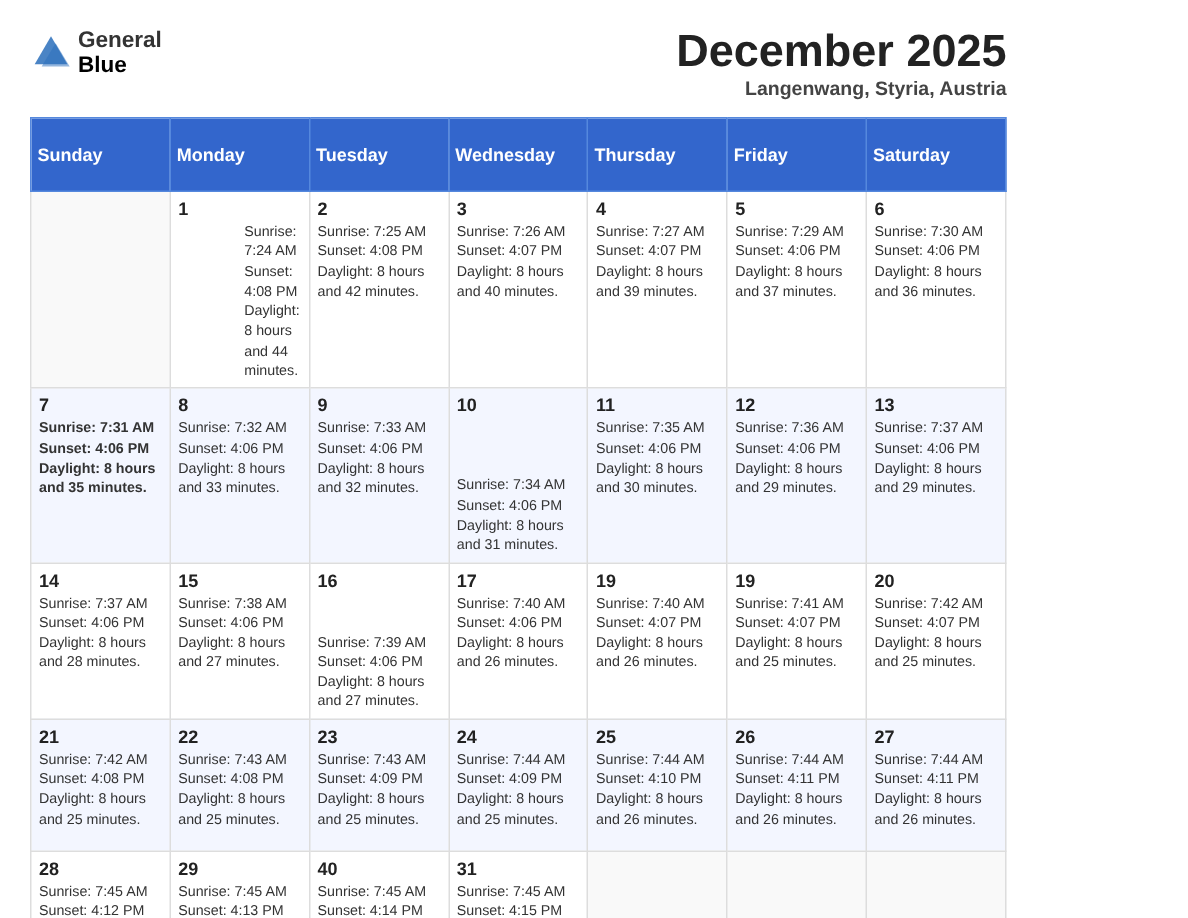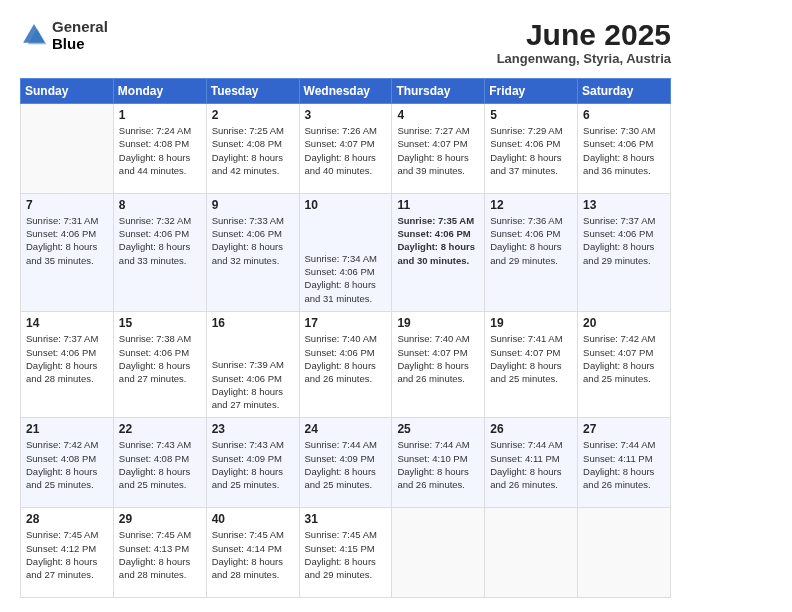--- a/index.html
+++ b/index.html
@@ -58,21 +58,21 @@
       border: 1px solid #ccc;
       border-collapse: collapse;
       width: 100%;
       table-layout: fixed;
     }
     .calendar th {
       background: #3366cc;
       color: #fff;
       font-size: 12px;
       font-weight: bold;
-      padding: 5px 4px;
+      padding: 17px 4px;
       text-align: left;
       border: 1px solid #5588dd;
     }
     .calendar td {
       vertical-align: top;
       font-size: 10px;
       color: #333;
       border: 1px solid #ddd;
       padding: 4px 5px;
       height: 88px;
@@ -106,21 +106,21 @@
       <svg class="logo-icon" viewBox="0 0 36 36">
         <polygon points="18,4 32,28 4,28" fill="#2a6ebb" opacity="0.85"></polygon>
         <polygon points="22,10 34,30 10,30" fill="#2a6ebb" opacity="0.5"></polygon>
       </svg>
       <div class="logo-text">
         <span class="logo-general">General</span><br>
         <span class="logo-blue">Blue</span>
       </div>
     </div>
     <div class="title-block">
-      <div class="month-title">June 2025</div>
+      <div class="month-title">December 2025</div>
       <div class="location">Langenwang, Styria, Austria</div>
     </div>
   </div>
 
   <table class="calendar">
     <thead>
       <tr>
       <th>Sunday</th>
           <th>Monday</th>
           <th>Tuesday</th>
@@ -128,21 +128,21 @@
           <th>Thursday</th>
           <th>Friday</th>
           <th>Saturday</th>
         </tr>
     </thead>
     <tbody id="calendar-body">
     <tr>
           <td class="empty-cell"></td>
           <td>
             <span class="day-num">1</span>
-            <div class="day-info" style="white-space: pre-line;">Sunrise: 7:24 AM
+            <div class="day-info" style="white-space: pre-line; margin-left: 44px;">Sunrise: 7:24 AM
 Sunset: 4:08 PM
 Daylight: 8 hours
 and 44 minutes.</div>
           </td>
           <td>
             <span class="day-num">2</span>
             <div class="day-info" style="white-space: pre-line;">Sunrise: 7:25 AM
 Sunset: 4:08 PM
 Daylight: 8 hours
 and 42 minutes.</div>
@@ -172,21 +172,21 @@
             <span class="day-num">6</span>
             <div class="day-info" style="white-space: pre-line;">Sunrise: 7:30 AM
 Sunset: 4:06 PM
 Daylight: 8 hours
 and 36 minutes.</div>
           </td>
         </tr>
         <tr class="row-alt">
           <td>
             <span class="day-num">7</span>
-            <div class="day-info" style="white-space: pre-line;">Sunrise: 7:31 AM
+            <div class="day-info" style="white-space: pre-line; font-weight: bold;">Sunrise: 7:31 AM
 Sunset: 4:06 PM
 Daylight: 8 hours
 and 35 minutes.</div>
           </td>
           <td>
             <span class="day-num">8</span>
             <div class="day-info" style="white-space: pre-line;">Sunrise: 7:32 AM
 Sunset: 4:06 PM
 Daylight: 8 hours
 and 33 minutes.</div>
@@ -200,21 +200,21 @@
           </td>
           <td>
             <span class="day-num">10</span>
             <div class="day-info" style="white-space: pre-line; margin-top: 40px;">Sunrise: 7:34 AM
 Sunset: 4:06 PM
 Daylight: 8 hours
 and 31 minutes.</div>
           </td>
           <td>
             <span class="day-num">11</span>
-            <div class="day-info" style="white-space: pre-line; font-weight: bold;">Sunrise: 7:35 AM
+            <div class="day-info" style="white-space: pre-line;">Sunrise: 7:35 AM
 Sunset: 4:06 PM
 Daylight: 8 hours
 and 30 minutes.</div>
           </td>
           <td>
             <span class="day-num">12</span>
             <div class="day-info" style="white-space: pre-line;">Sunrise: 7:36 AM
 Sunset: 4:06 PM
 Daylight: 8 hours
 and 29 minutes.</div>

